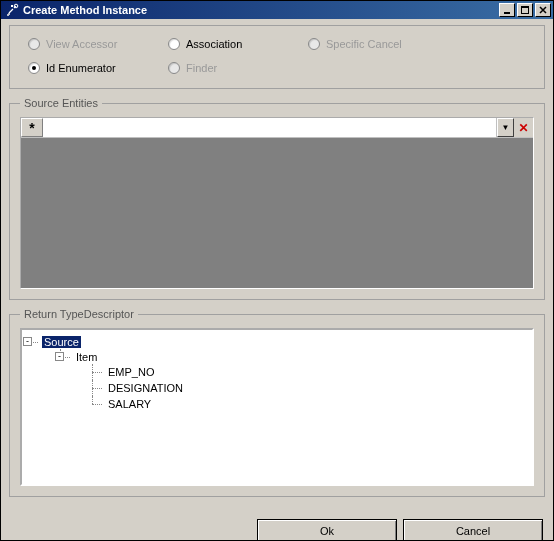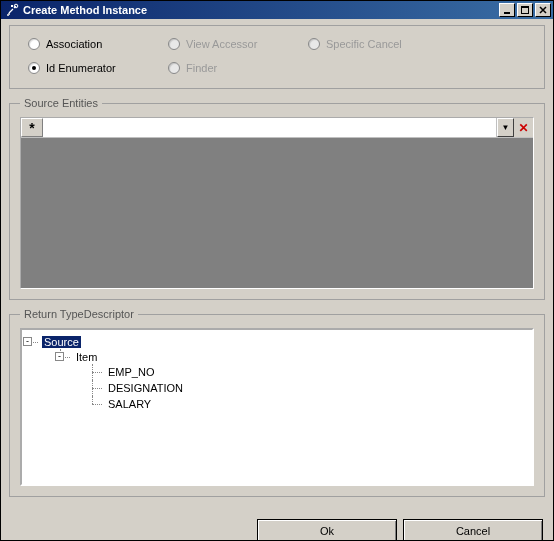--- a/index.html
+++ b/index.html
@@ -251,27 +251,27 @@
           <path d="M1 1 L7 7 M7 1 L1 7" stroke="#000" stroke-width="1.5"></path>
         </svg>
     </div>
   </div>
 </div>
 
 <div class="content">
 
   <fieldset>
     <div class="radio-grid">
+      <div class="radio-item disabled">
+        <span class="radio disabled"></span>
+        <span>View Accessor</span>
+      </div>
       <div class="radio-item">
         <span class="radio"></span>
         <span>Association</span>
-      </div>
-      <div class="radio-item disabled">
-        <span class="radio disabled"></span>
-        <span>View Accessor</span>
       </div>
       <div class="radio-item disabled">
         <span class="radio disabled"></span>
         <span>Specific Cancel</span>
       </div>
       <div class="radio-item">
         <span class="radio checked"></span>
         <span>Id Enumerator</span>
       </div>
       <div class="radio-item disabled">

